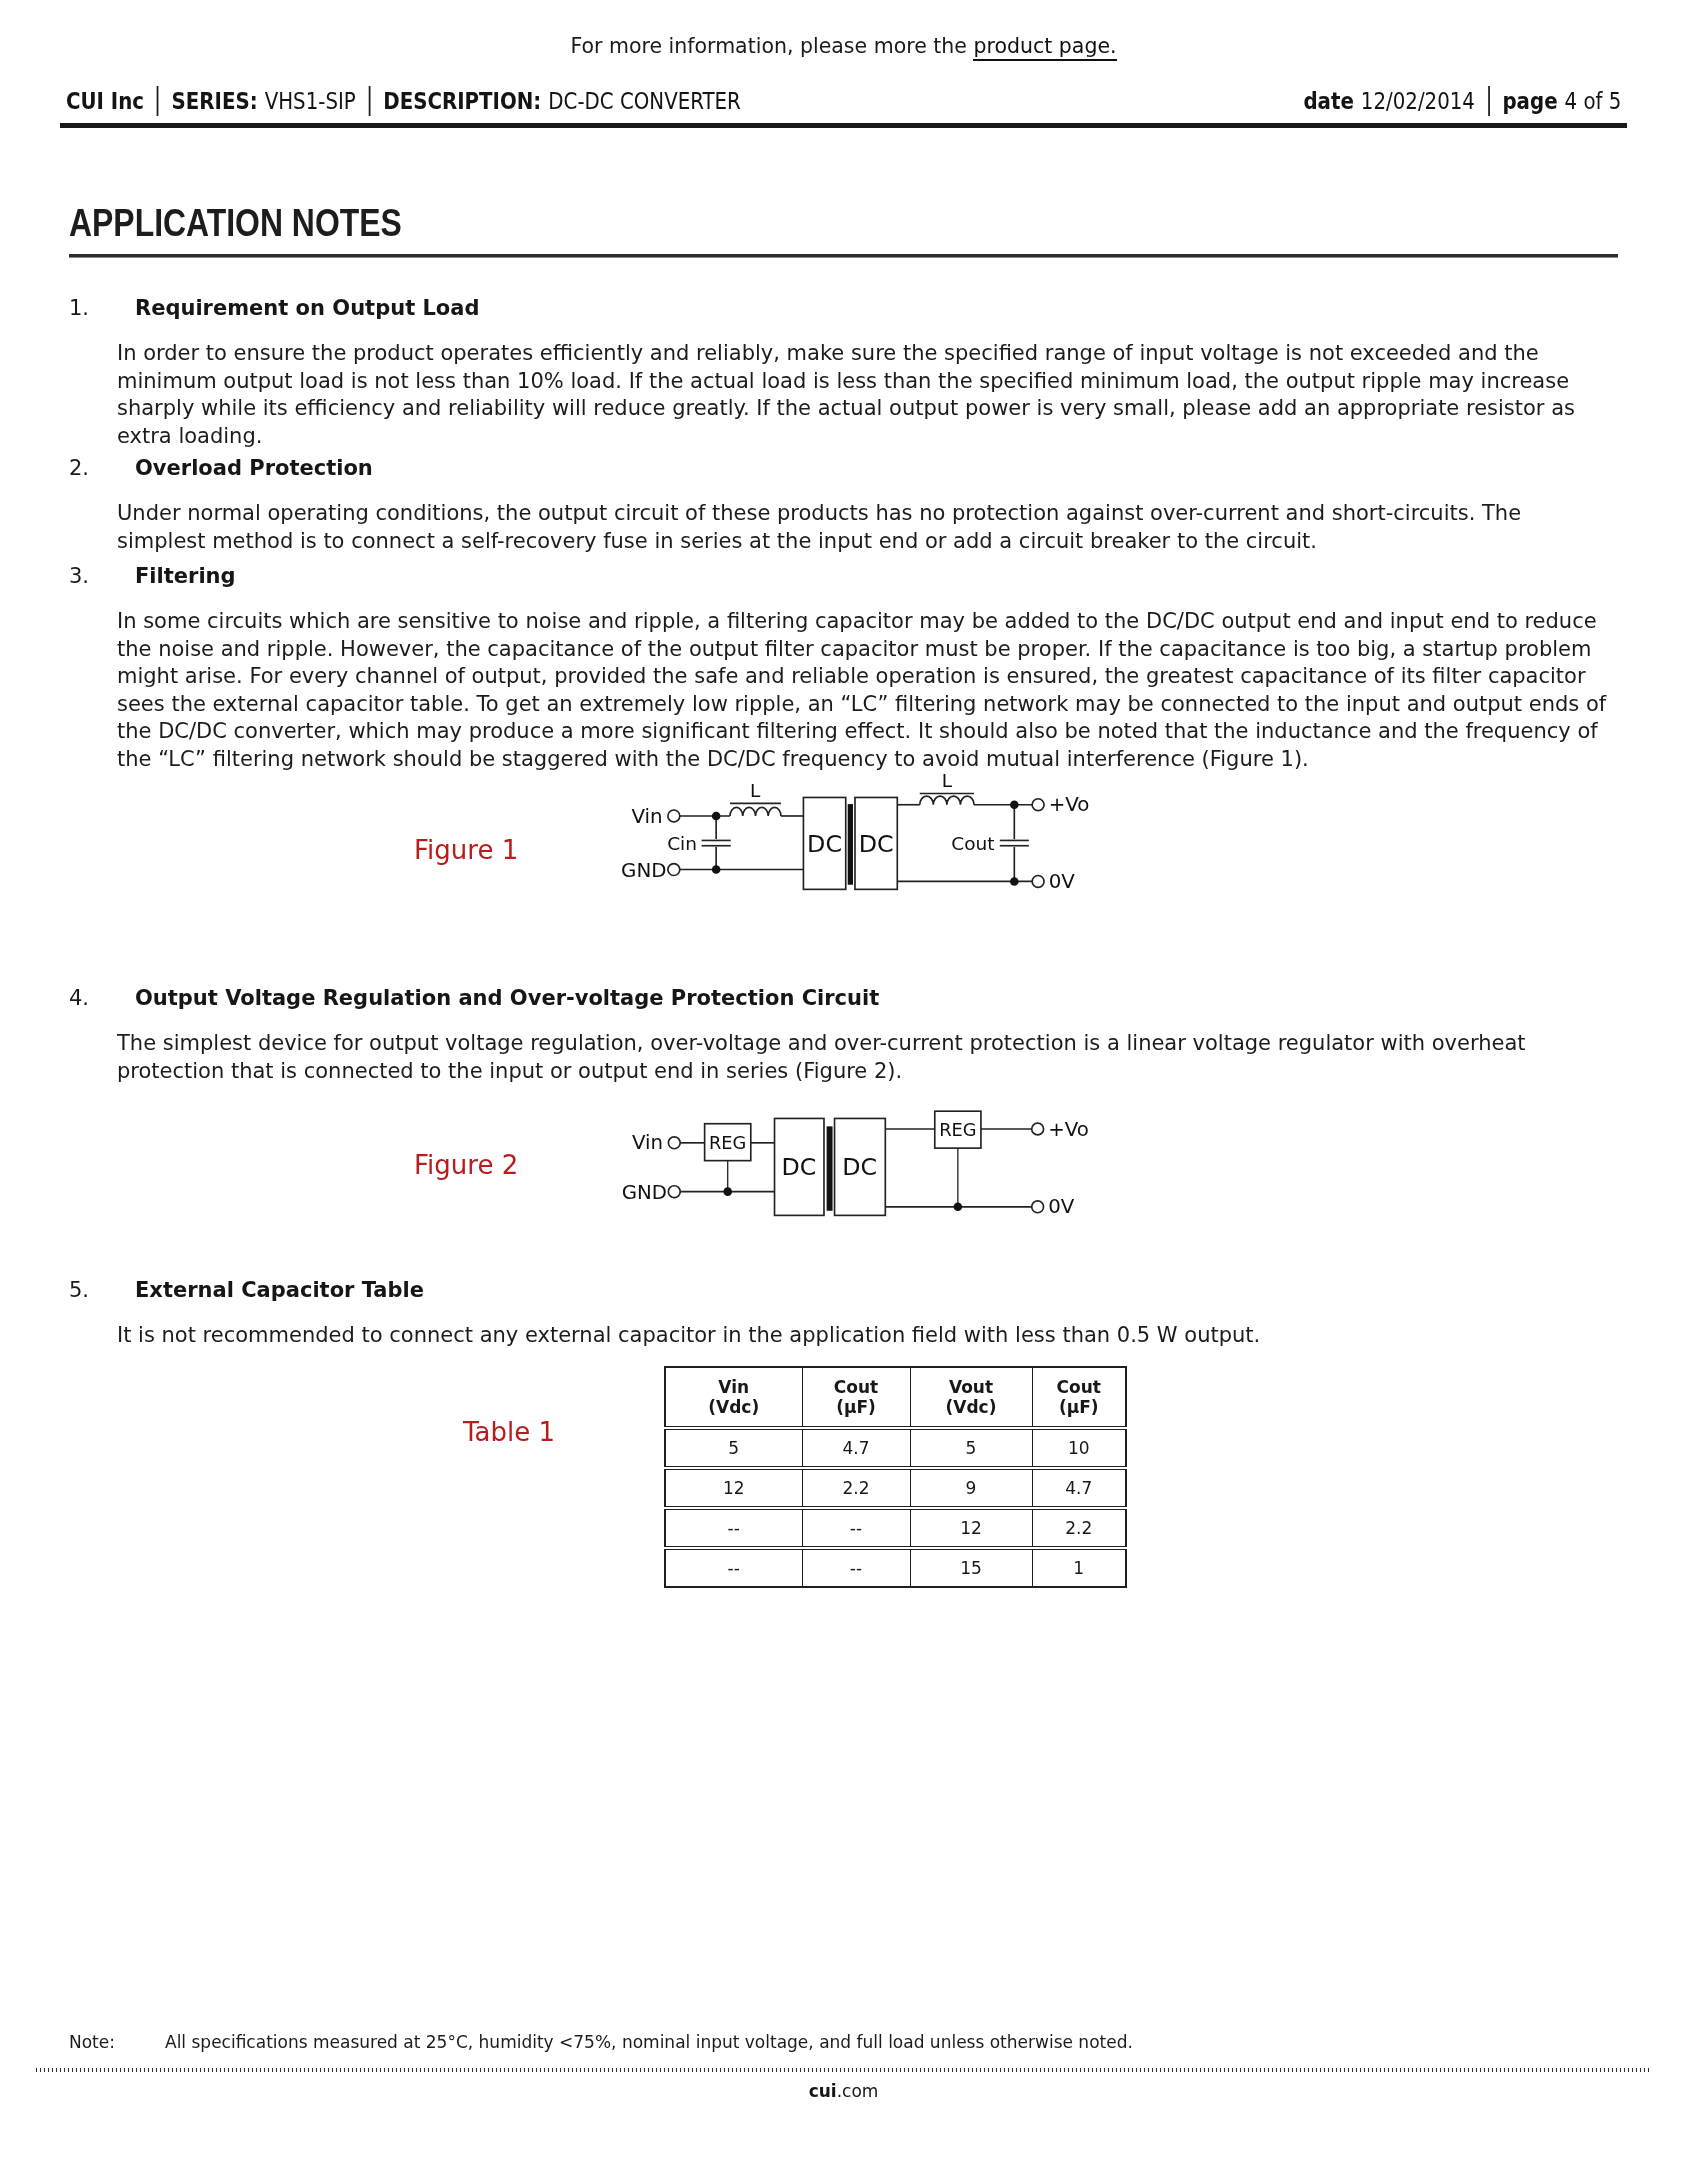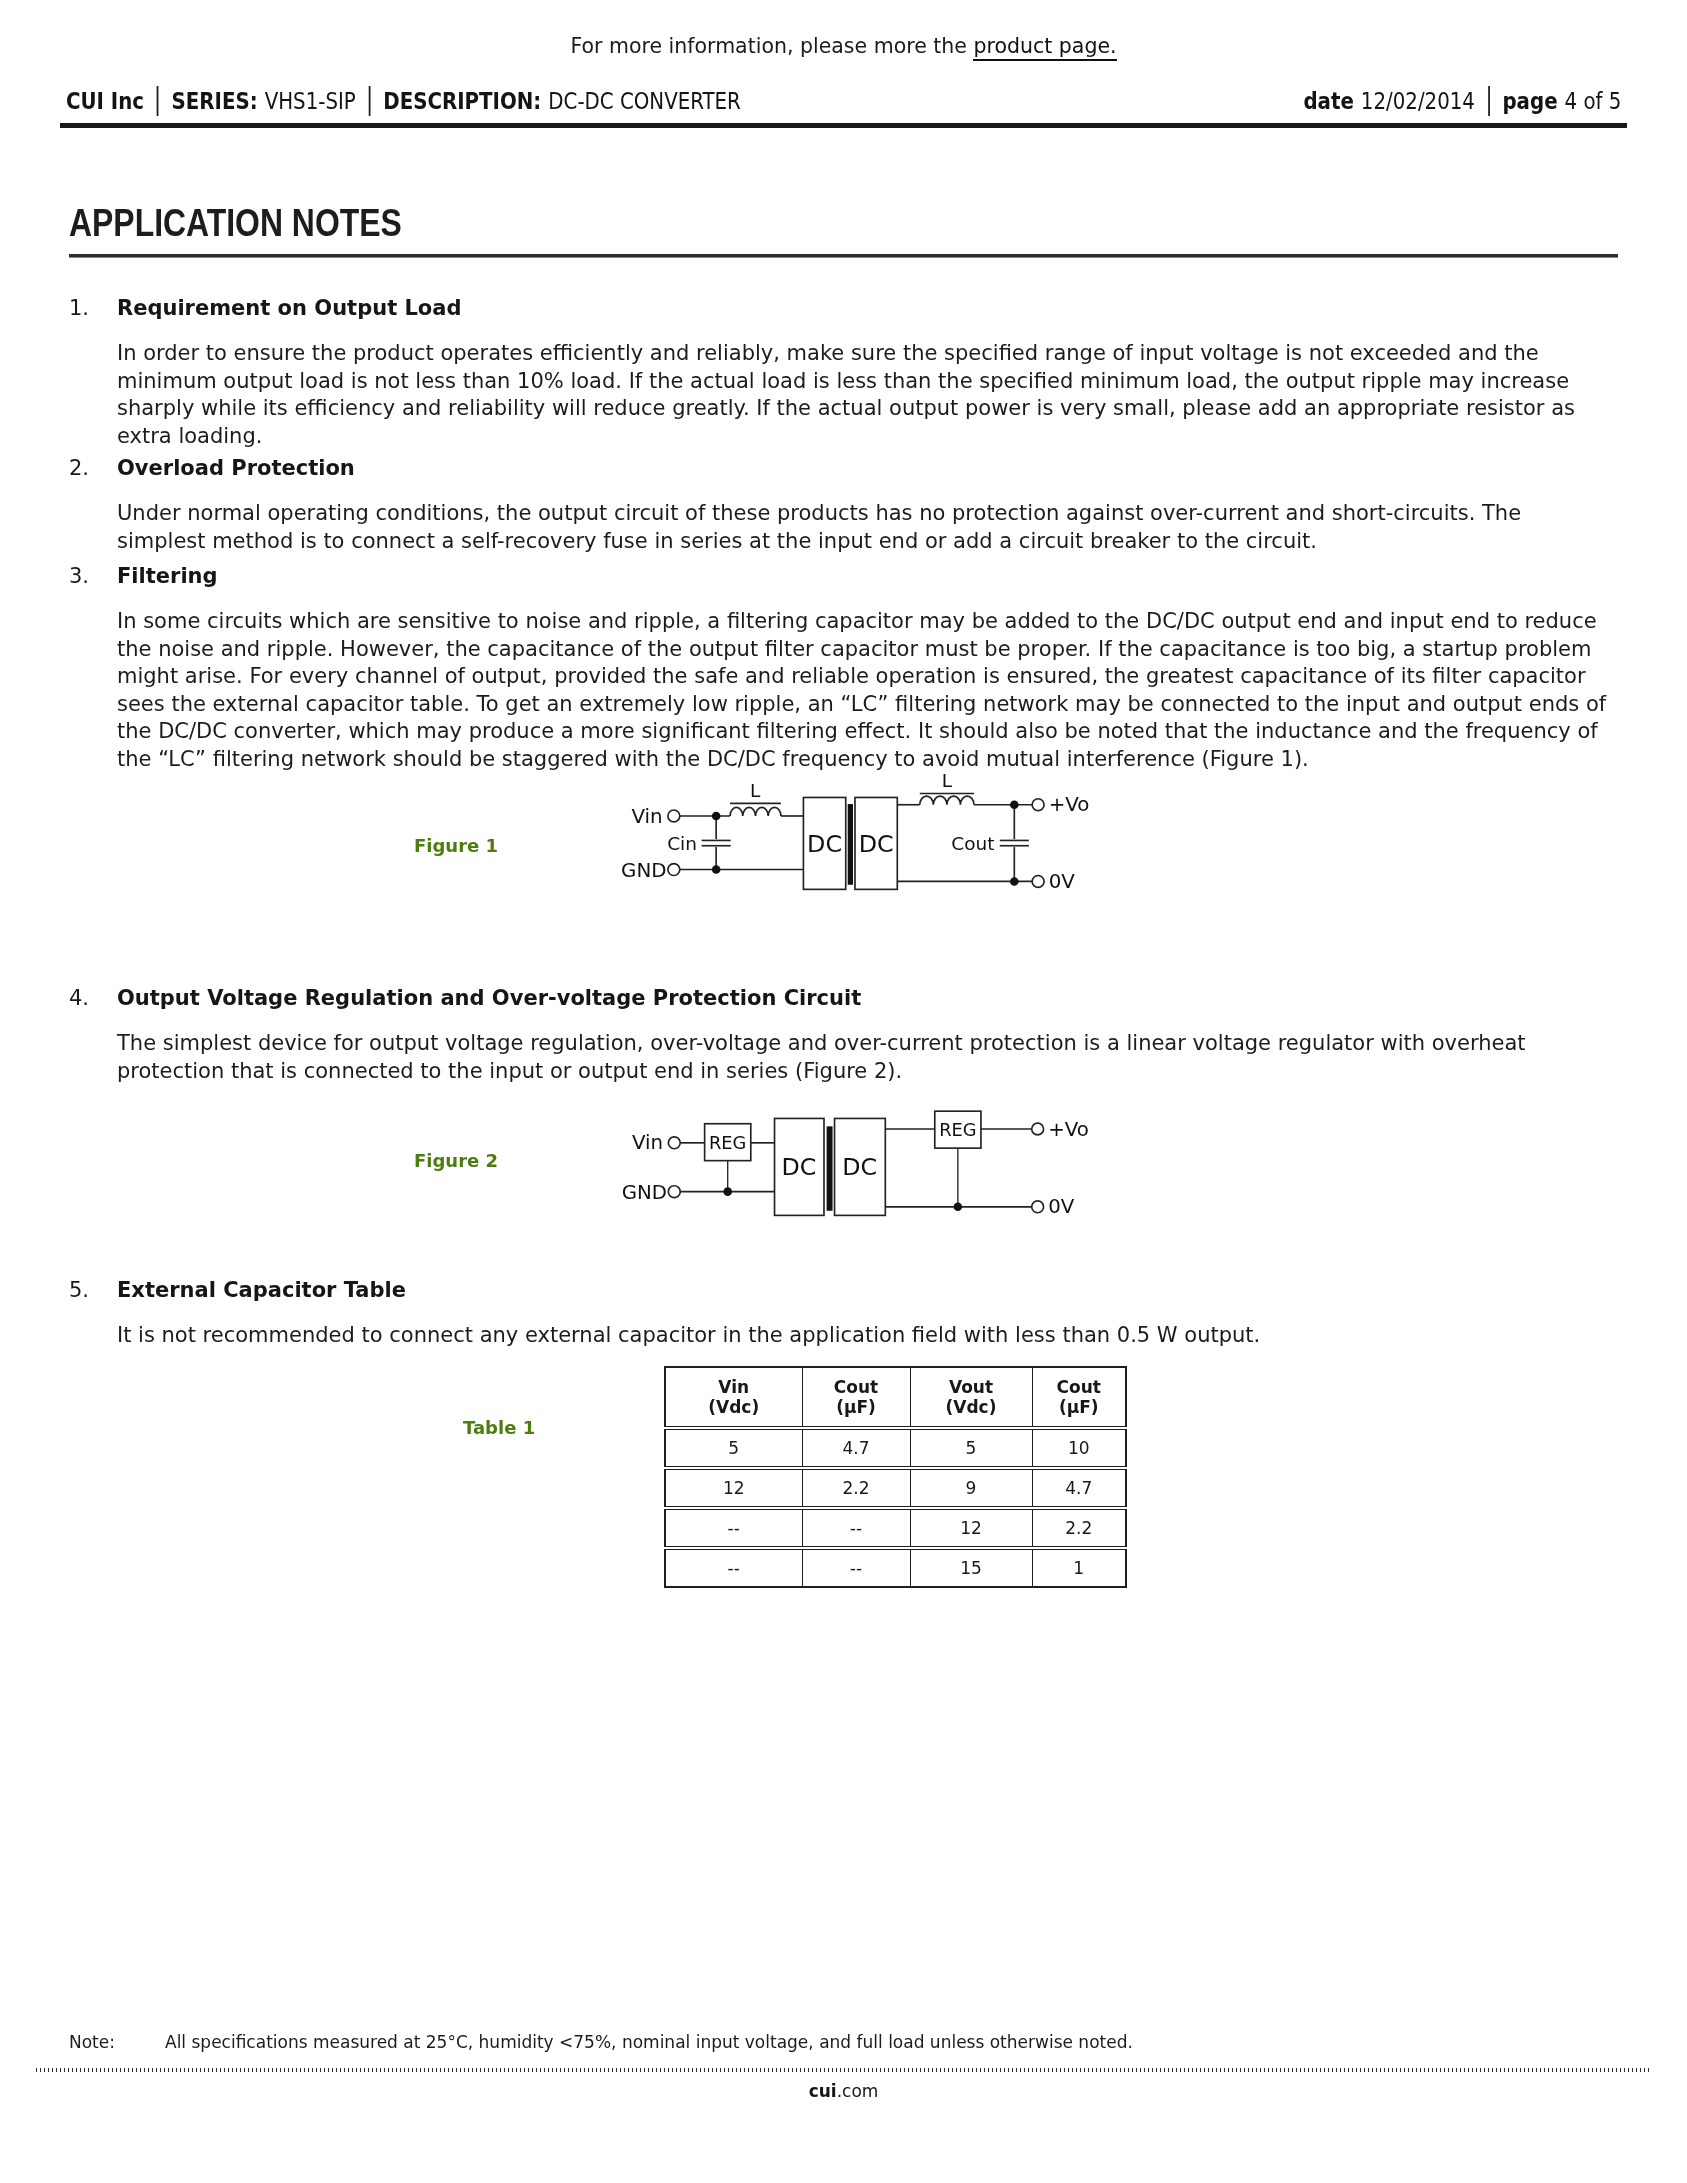--- a/index.html
+++ b/index.html
@@ -22,24 +22,24 @@
   .hdr-rule{top:123px;left:60px;right:60px;height:5.3px;background:#191919;}
   
   .doc-title{top:202px;left:69px;font-size:38px;font-weight:700;letter-spacing:0px;
     font-family:"Liberation Sans","DejaVu Sans",sans-serif;color:#1d1d1d;
     transform:scaleX(0.84);transform-origin:left center;white-space:nowrap;}
   .title-rule{top:254px;left:69px;right:69px;height:3.3px;background:#2d2d2d;border-bottom:1.3px solid #8a8a8a;}
   
   .section{left:69px;width:1551px;display:flex;align-items:flex-start;}
   .sec-num{width:48px;font-size:21px;line-height:28px;flex:0 0 auto;}
   .sec-content{flex:1;max-width:1499px;}
-  .sec-heading{font-size:21px;font-weight:700;line-height:28px;color:#161616;}
+  .sec-heading{font-size:21px;font-weight:700;line-height:28px;color:#161616;margin-left:18px;}
   .sec-body{font-size:21px;line-height:27.5px;margin-top:18px;color:#1c1c1c;}
   
-  .fig-label{font-size:18px;font-weight:700;color:#4d7c0f;}
+  .fig-label{font-size:26px;font-weight:400;color:#b91c1c;}
   svg text{font-family:"DejaVu Sans","Liberation Sans",sans-serif;fill:#111;}
   
   .cap-table{border-collapse:collapse;table-layout:fixed;background:#fff;}
   .cap-table td,.cap-table th{border-left:1.3px solid #1f1f1f;border-right:1.3px solid #1f1f1f;
     text-align:center;vertical-align:middle;font-size:17px;color:#181818;padding:0;}
   .cap-table th{font-weight:700;height:58px;line-height:20.5px;}
   .cap-table td{height:36px;font-weight:400;}
   .cap-table tr{border-top:4px double #1f1f1f;}
   .cap-table tr.first{border-top:2px solid #1f1f1f;}
   .cap-table{border:2px solid #1f1f1f;}

